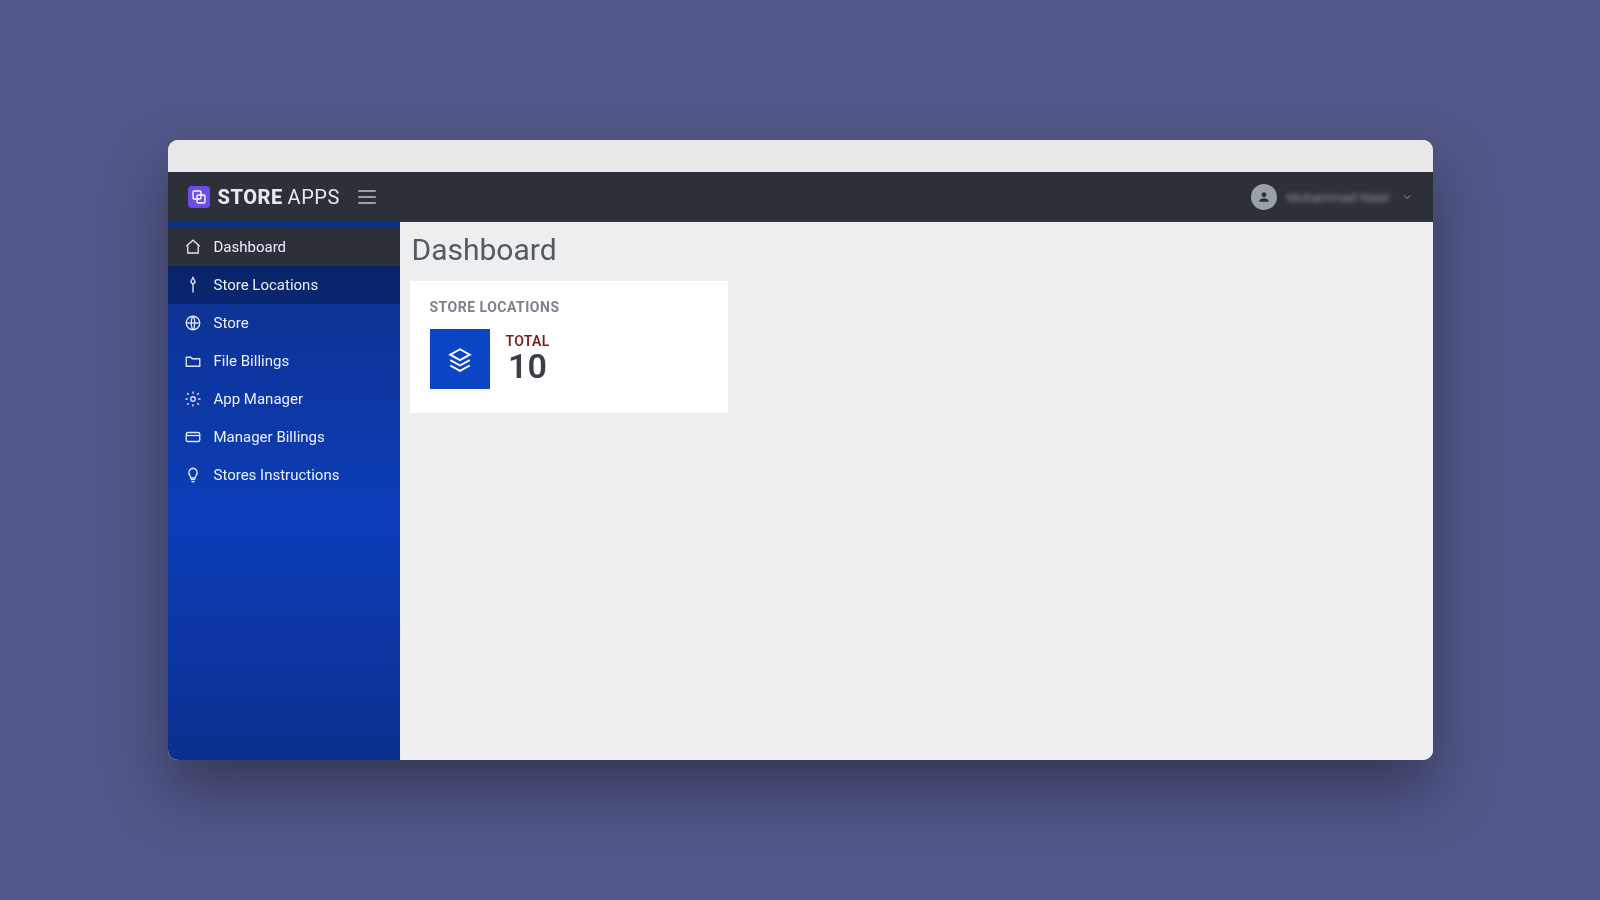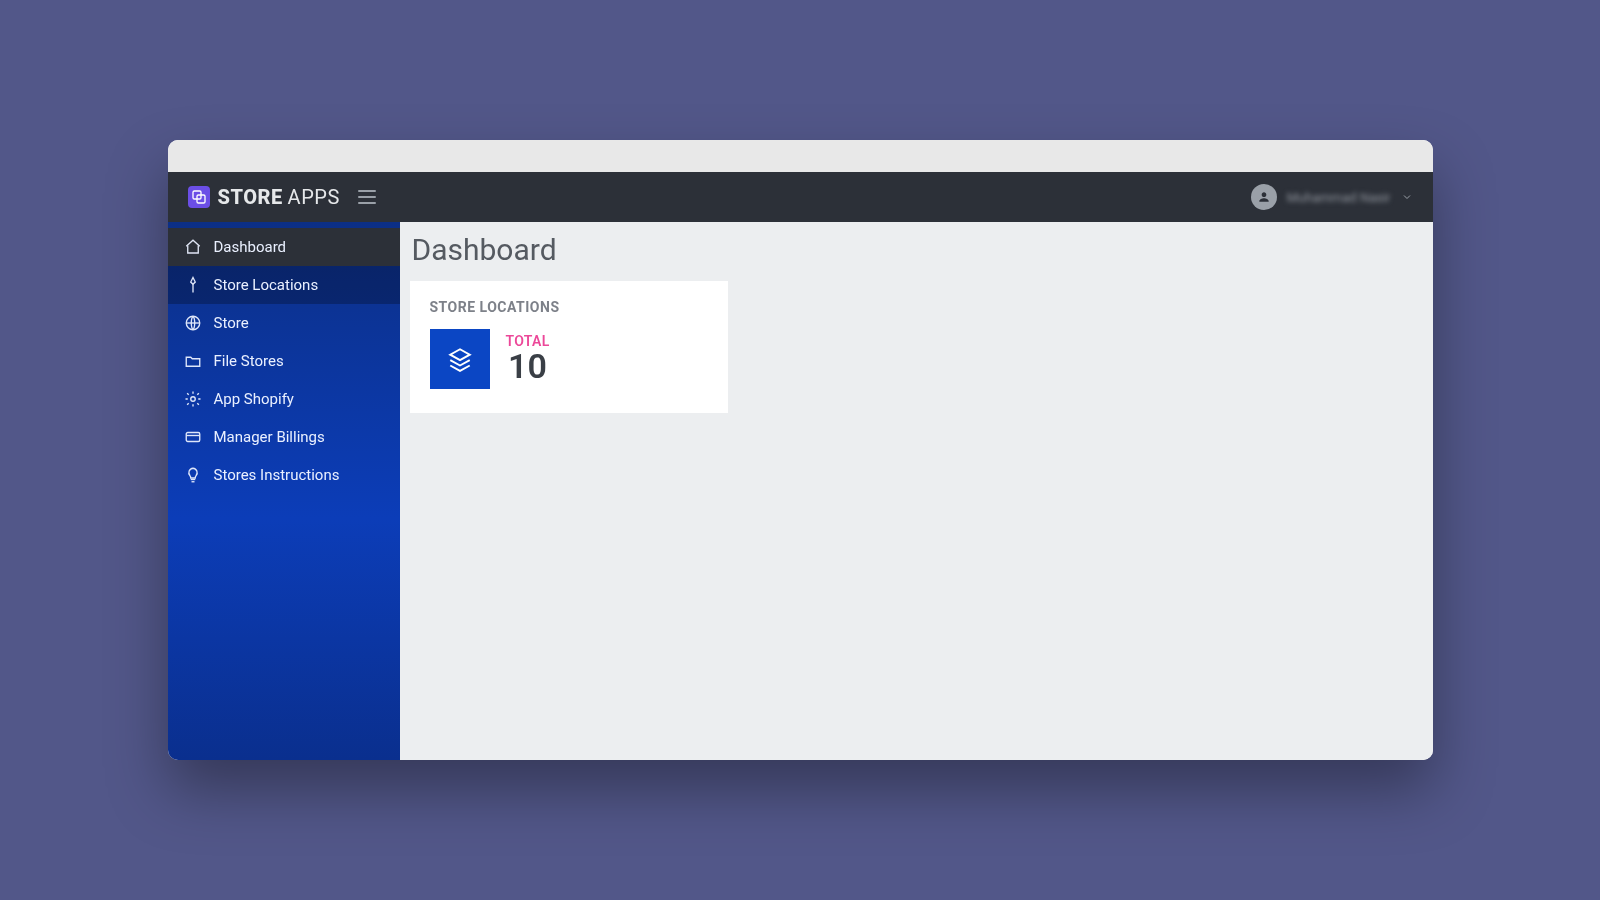--- a/index.html
+++ b/index.html
@@ -30,21 +30,21 @@
     .nav-item.active { background: rgba(0,0,0,0.25); }
     .nav-item.dashboard-link { background: #2c3038; }
     .content { flex: 1; background: #eceef0; padding: 10px 10px 10px 10px; }
     .page-title { font-size: 30px; font-weight: 400; color: #555a61; margin: 0 0 14px 2px; }
     .stat-card { width: 318px; background: #fff; padding: 18px 20px 24px 20px; }
     .card-header { font-size: 14px; font-weight: 700; letter-spacing: 0.5px; color: #7d8189; margin-bottom: 14px; }
     .stat-body { display: flex; align-items: center; gap: 16px; }
     .stat-icon { width: 60px; height: 60px; background: #0b46c4; display: inline-flex; align-items: center; justify-content: center; }
     .stat-icon svg { width: 26px; height: 26px; stroke: #fff; fill: none; }
     .stat-texts { display: flex; flex-direction: column; gap: 0px; }
-    .stat-label { font-size: 14px; font-weight: 600; color: #ec4899; letter-spacing: 0.3px; }
+    .stat-label { font-size: 14px; font-weight: 600; color: #7f1d1d; letter-spacing: 0.3px; }
     .stat-value { font-size: 34px; font-weight: 600; color: #3a3f46; line-height: 1.05; text-align: center; }
   </style>
 </head>
 <body>
 
 <div class="frame">
   <div class="browser-chrome"></div>
 
   <div class="topbar">
     <div class="brand">
@@ -110,30 +110,30 @@
             </svg>
         </span>
         <span>Store</span>
       </div>
       <div class="nav-item">
         <span class="icon">
           <svg viewBox="0 0 24 24" stroke-width="1.8">
               <path d="M3 7h6l2 2h10v10H3z"></path>
             </svg>
         </span>
-        <span>File Stores</span>
+        <span>File Billings</span>
       </div>
       <div class="nav-item">
         <span class="icon">
           <svg viewBox="0 0 24 24" stroke-width="1.8">
               <circle cx="12" cy="12" r="3"></circle>
               <path d="M12 2v3M12 19v3M4.2 4.2l2.1 2.1M17.7 17.7l2.1 2.1M2 12h3M19 12h3M4.2 19.8l2.1-2.1M17.7 6.3l2.1-2.1"></path>
             </svg>
         </span>
-        <span>App Shopify</span>
+        <span>App Manager</span>
       </div>
       <div class="nav-item">
         <span class="icon">
           <svg viewBox="0 0 24 24" stroke-width="1.8">
               <rect x="3" y="6" width="18" height="12" rx="2"></rect>
               <line x1="3" y1="10" x2="21" y2="10"></line>
             </svg>
         </span>
         <span>Manager Billings</span>
       </div>

